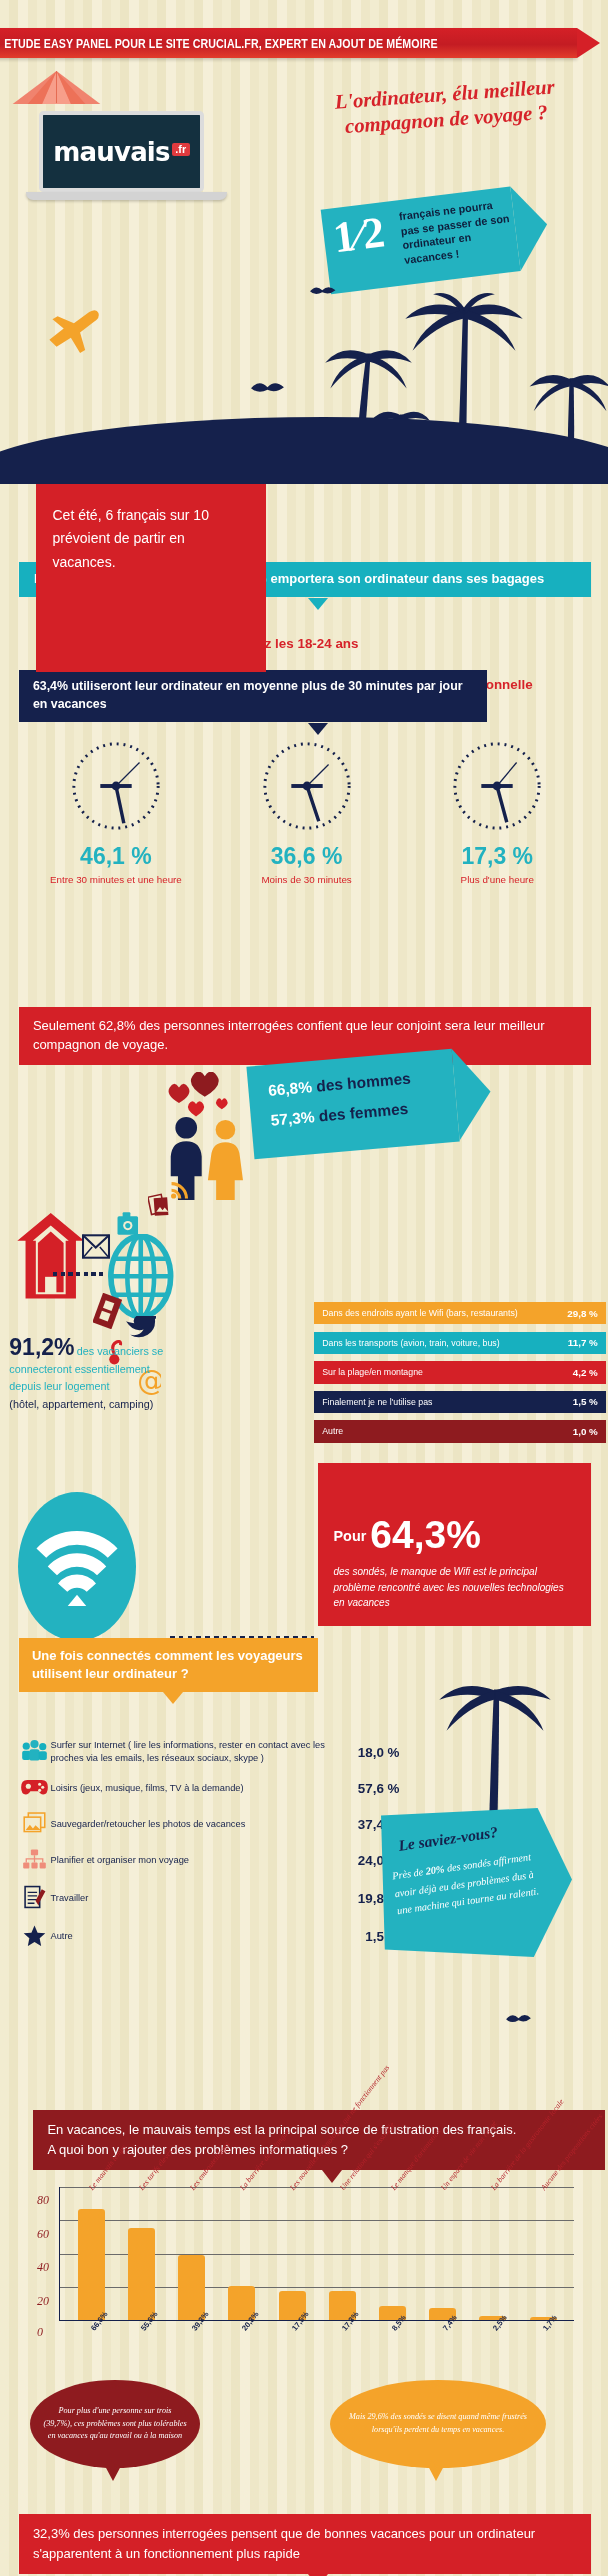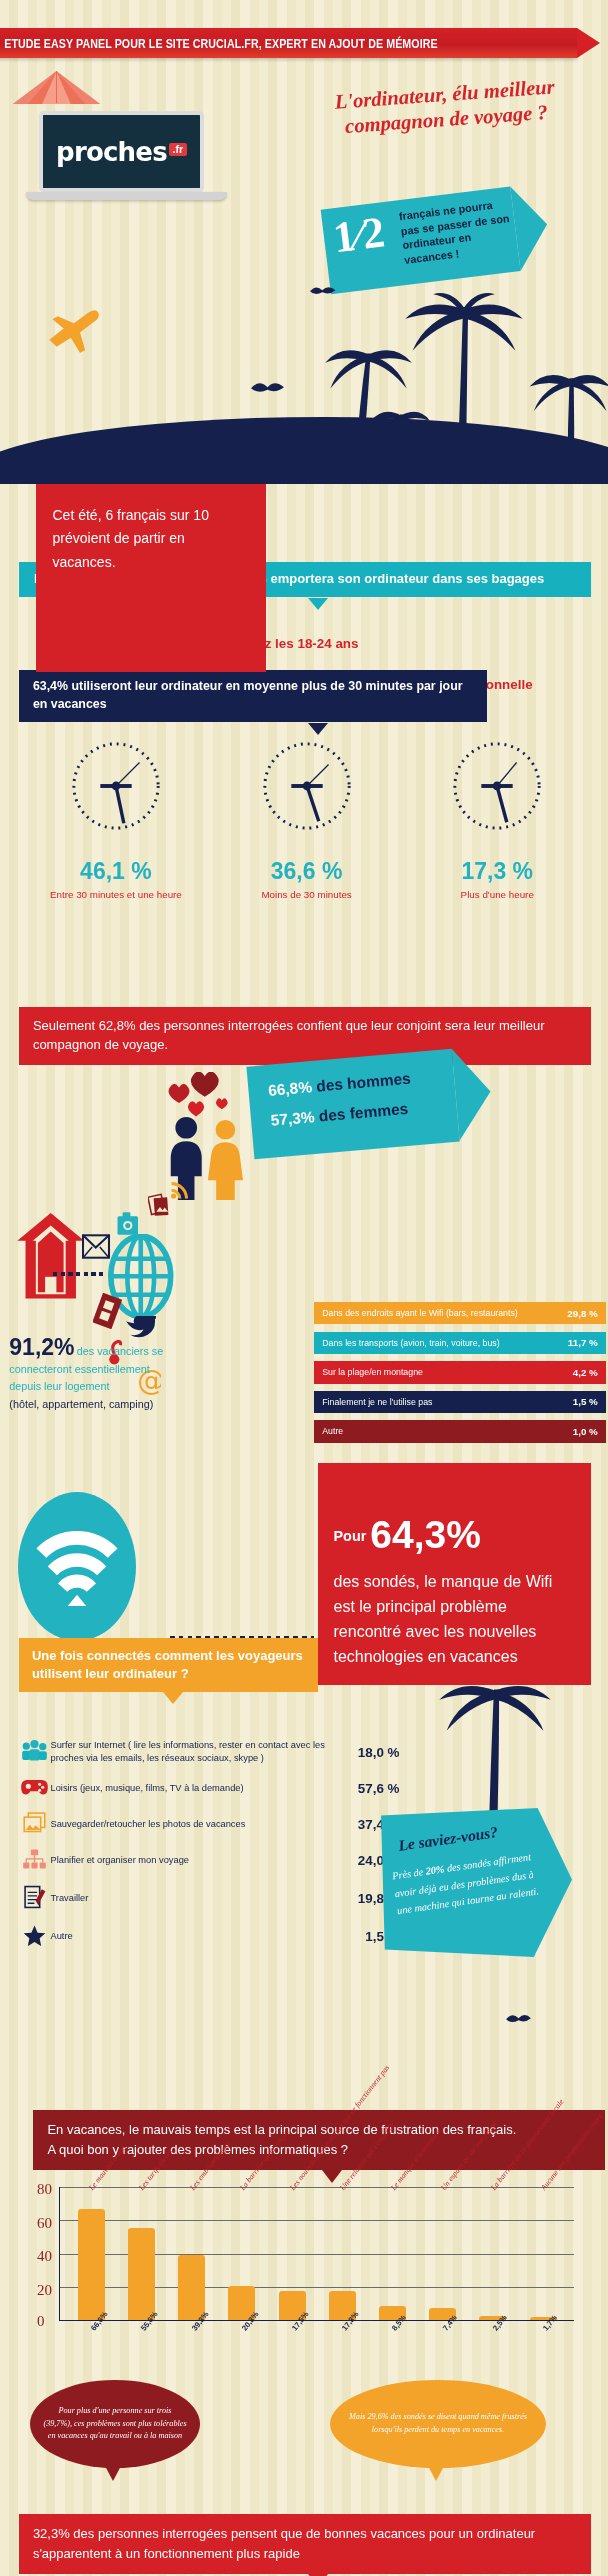--- a/index.html
+++ b/index.html
@@ -154,21 +154,21 @@
     border-left:10.3px solid transparent; border-right:10.3px solid transparent;
     border-top:12.4px solid #15214c;
   }
   .clocks {
     position:absolute; left:20.6px; top:737px; width:572px;
     display:flex; justify-content:space-around;
   }
   .clock-col { width:155px; text-align:center; }
   .clock-face { width:98px; height:98px; margin:0 auto; position:relative; }
   .clock-pct {
-    color:#23b2c0; font-size:23px; font-weight:bold; margin-top:21px;
+    color:#23b2c0; font-size:23px; font-weight:bold; margin-top:6px;
     font-family:"Liberation Sans Narrow","Liberation Sans",sans-serif;
   }
   .clock-lbl {
     color:#d6232a; font-size:9.8px; line-height:1.4; margin-top:3.1px;
     font-family:"Liberation Sans Narrow","Liberation Sans",sans-serif;
   }
 
   
   .red-bar {
     position:absolute; left:18.5px; top:1007px; width:572px;
@@ -241,21 +241,21 @@
     position:absolute; left:170px; top:1636px; width:144px; height:4.6px;
     background: repeating-linear-gradient(90deg,#15214c 0 4.6px, transparent 4.6px 8.8px);
   }
   .wifi-box {
     position:absolute; left:318px; top:1463px; width:273px;
     background:#d42027; color:#fff; padding:11.3px 15.5px 15.5px 15.5px;
     font-family:"Liberation Sans Narrow","Liberation Sans",sans-serif;
   }
   .wifi-box .l1 { font-size:14.4px; font-weight:bold;margin-top:42px; }
   .wifi-box .l1 b { font-size:39px; line-height:.95; vertical-align:-7.2px; }
-  .wifi-box .l2 { font-size:16px; line-height:1.55; margin-top:17px; }
+  .wifi-box .l2 { font-size:10px; line-height:1.55; margin-top:11px;font-style:italic; }
 
   
   .orange-bar {
     position:absolute; left:18.5px; top:1638px; width:299px;
     background:#f4a32a; color:#fff; padding:9.3px 13.4px;
     font-size:13px; font-weight:bold; line-height:1.35;
     font-family:"Liberation Sans Narrow","Liberation Sans",sans-serif;
   }
   .orange-bar .notch {
     position:absolute; left:144px; bottom:-12.4px; width:0; height:0;
@@ -304,22 +304,22 @@
   .darkred-bar .notch {
     position:absolute; left:289px; bottom:-13.4px; width:0; height:0;
     border-left:10.3px solid transparent; border-right:10.3px solid transparent;
     border-top:13.4px solid #8e1b1f;
   }
   .chart-wrap { position:absolute; left:31px; top:2187px; width:556px; height:185px; }
   .chart-area { position:absolute; left:28px; top:0; width:515px; height:134px;
                 border-left:1.5px solid #15214c; border-bottom:1.5px solid #15214c; }
   .gridline { position:absolute; left:0; width:100%; height:1px; background:#6b6b6b; }
   .ytick {
-    position:absolute; left:-23px; color:#8e1b1f; font-size:15px;
-    font-family:"Liberation Serif",serif; 
+    position:absolute; left:-23px; color:#8e1b1f; font-size:12px;
+    font-family:"Liberation Serif",serif; font-style:italic;margin-top:12px;
   }
   .bars { position:absolute; left:6.2px; bottom:0; width:502px; height:133px;
           display:flex; align-items:flex-end; gap:0; }
   .barcell { flex:1; display:flex; justify-content:center; align-items:flex-end; height:100%; }
   .bar { width:27px; background:#f4a32a; border-radius:3.1px 3.1px 0 0; }
   .barlabels { position:absolute; left:35px; top:-77px; width:515px; height:82px; }
   .blabel {
     position:absolute; color:#b3222a; font-size:7.7px;
     font-family:"Liberation Serif",serif; font-style:italic;
     transform-origin: left bottom; transform: rotate(-52deg);
@@ -389,21 +389,21 @@
     <path d="M90 8 L175 72 L5 72 Z" fill="#f0836e"></path>
     <path d="M90 8 L118 72 L62 72 Z" fill="#f79e8a"></path>
     <path d="M90 8 L146 72 L118 72 Z" fill="#ed7158"></path>
     <path d="M90 8 L62 72 L34 72 Z" fill="#ed7158"></path>
     <line x1="90" y1="8" x2="90" y2="70" stroke="#e05c42" stroke-width="1.5"></line>
   </svg>
 
   <div class="laptop">
     <div class="screen">
       <div class="logo-wrap">
-        <span class="logo-main">proches</span><span class="logo-badge">.fr</span>
+        <span class="logo-main">mauvais</span><span class="logo-badge">.fr</span>
       </div>
     </div>
     <div class="base"></div>
   </div>
 
   <div class="hero-title">
     <div>L'ordinateur, élu meilleur</div>
     <div>compagnon de voyage ?</div>
   </div>
 

